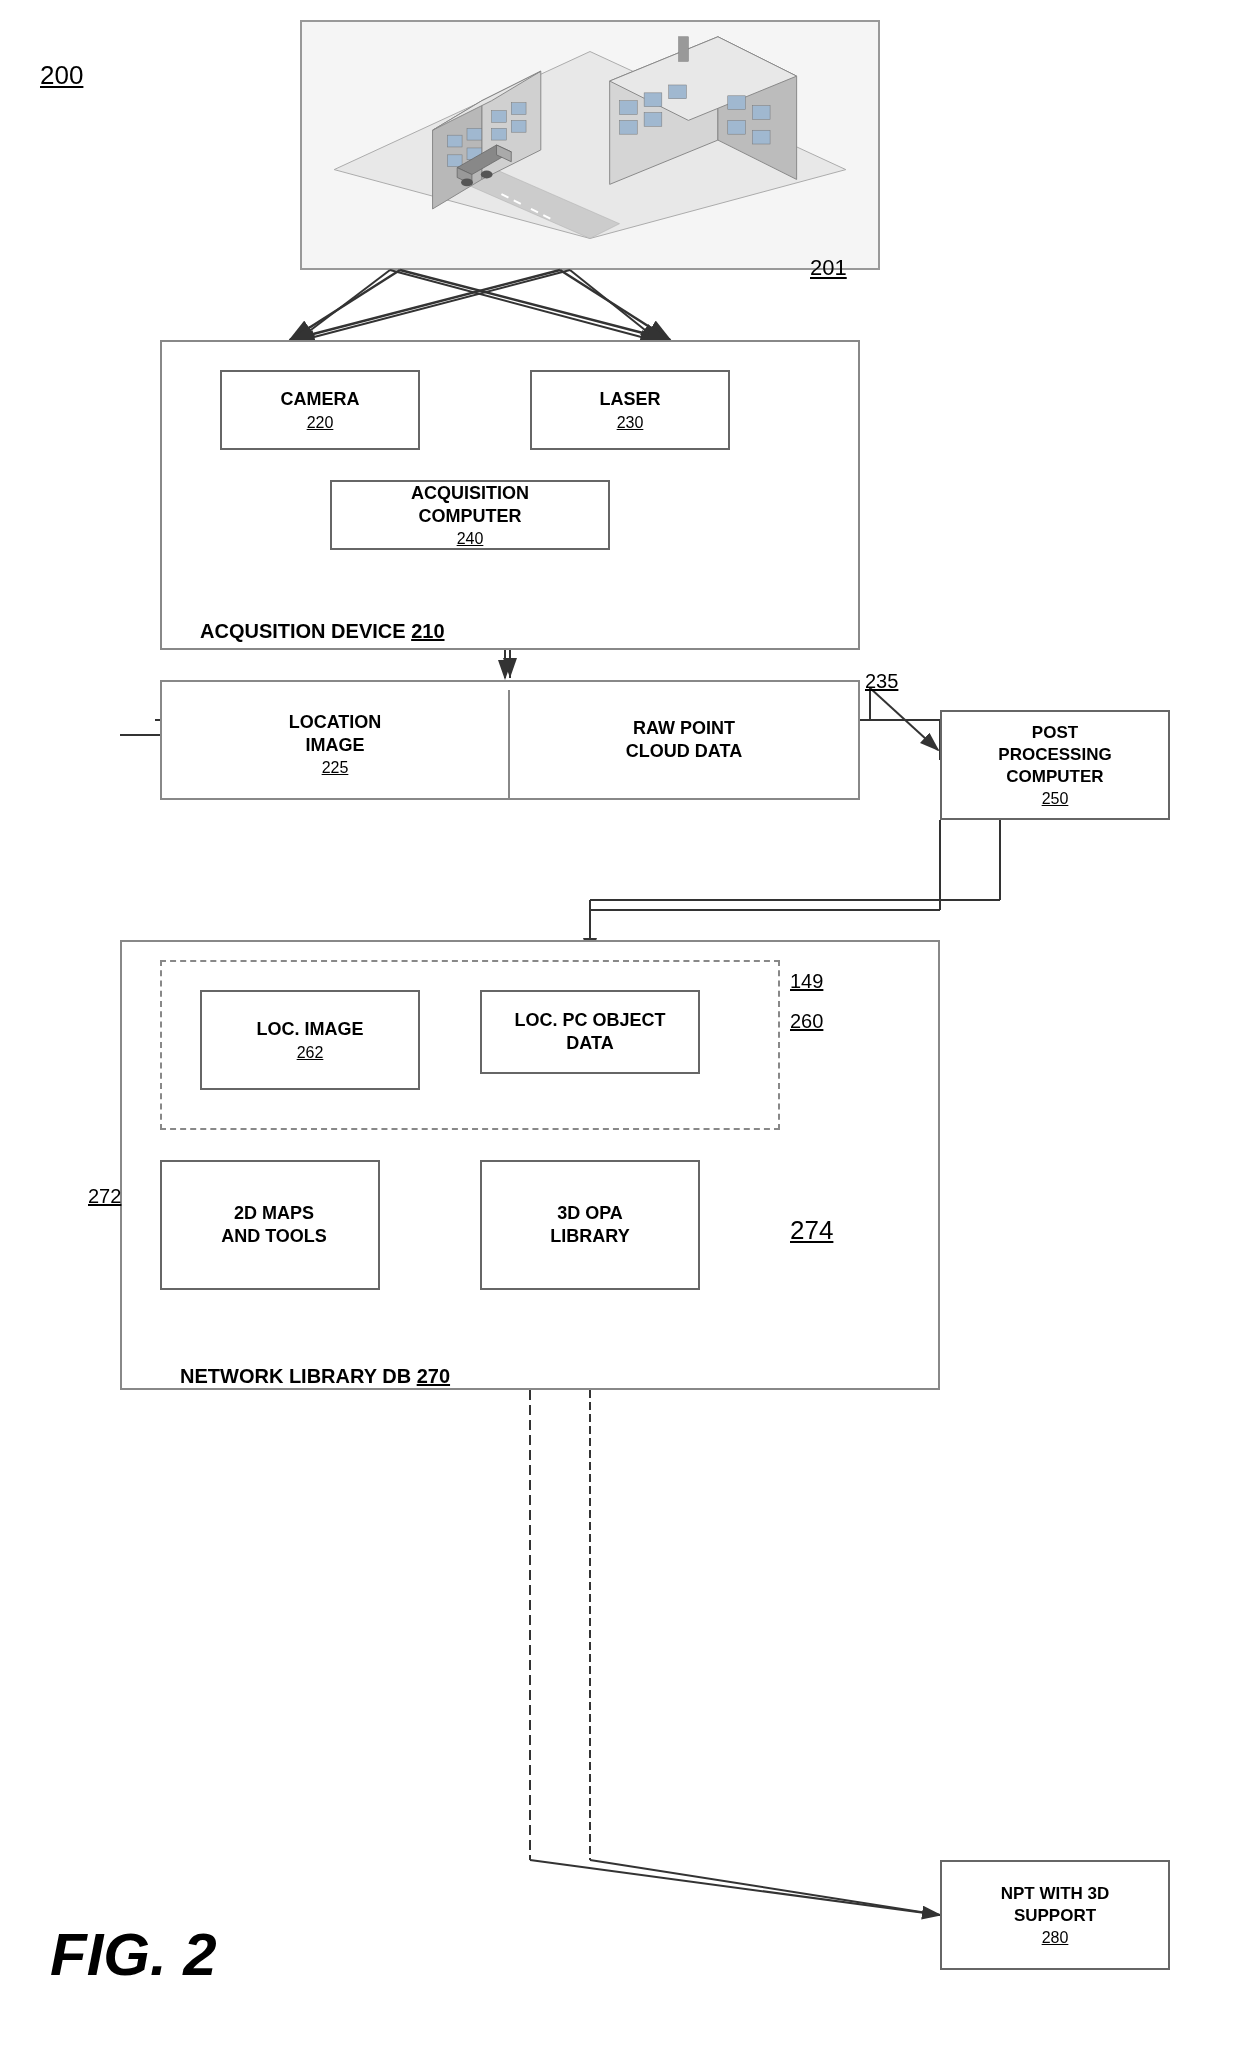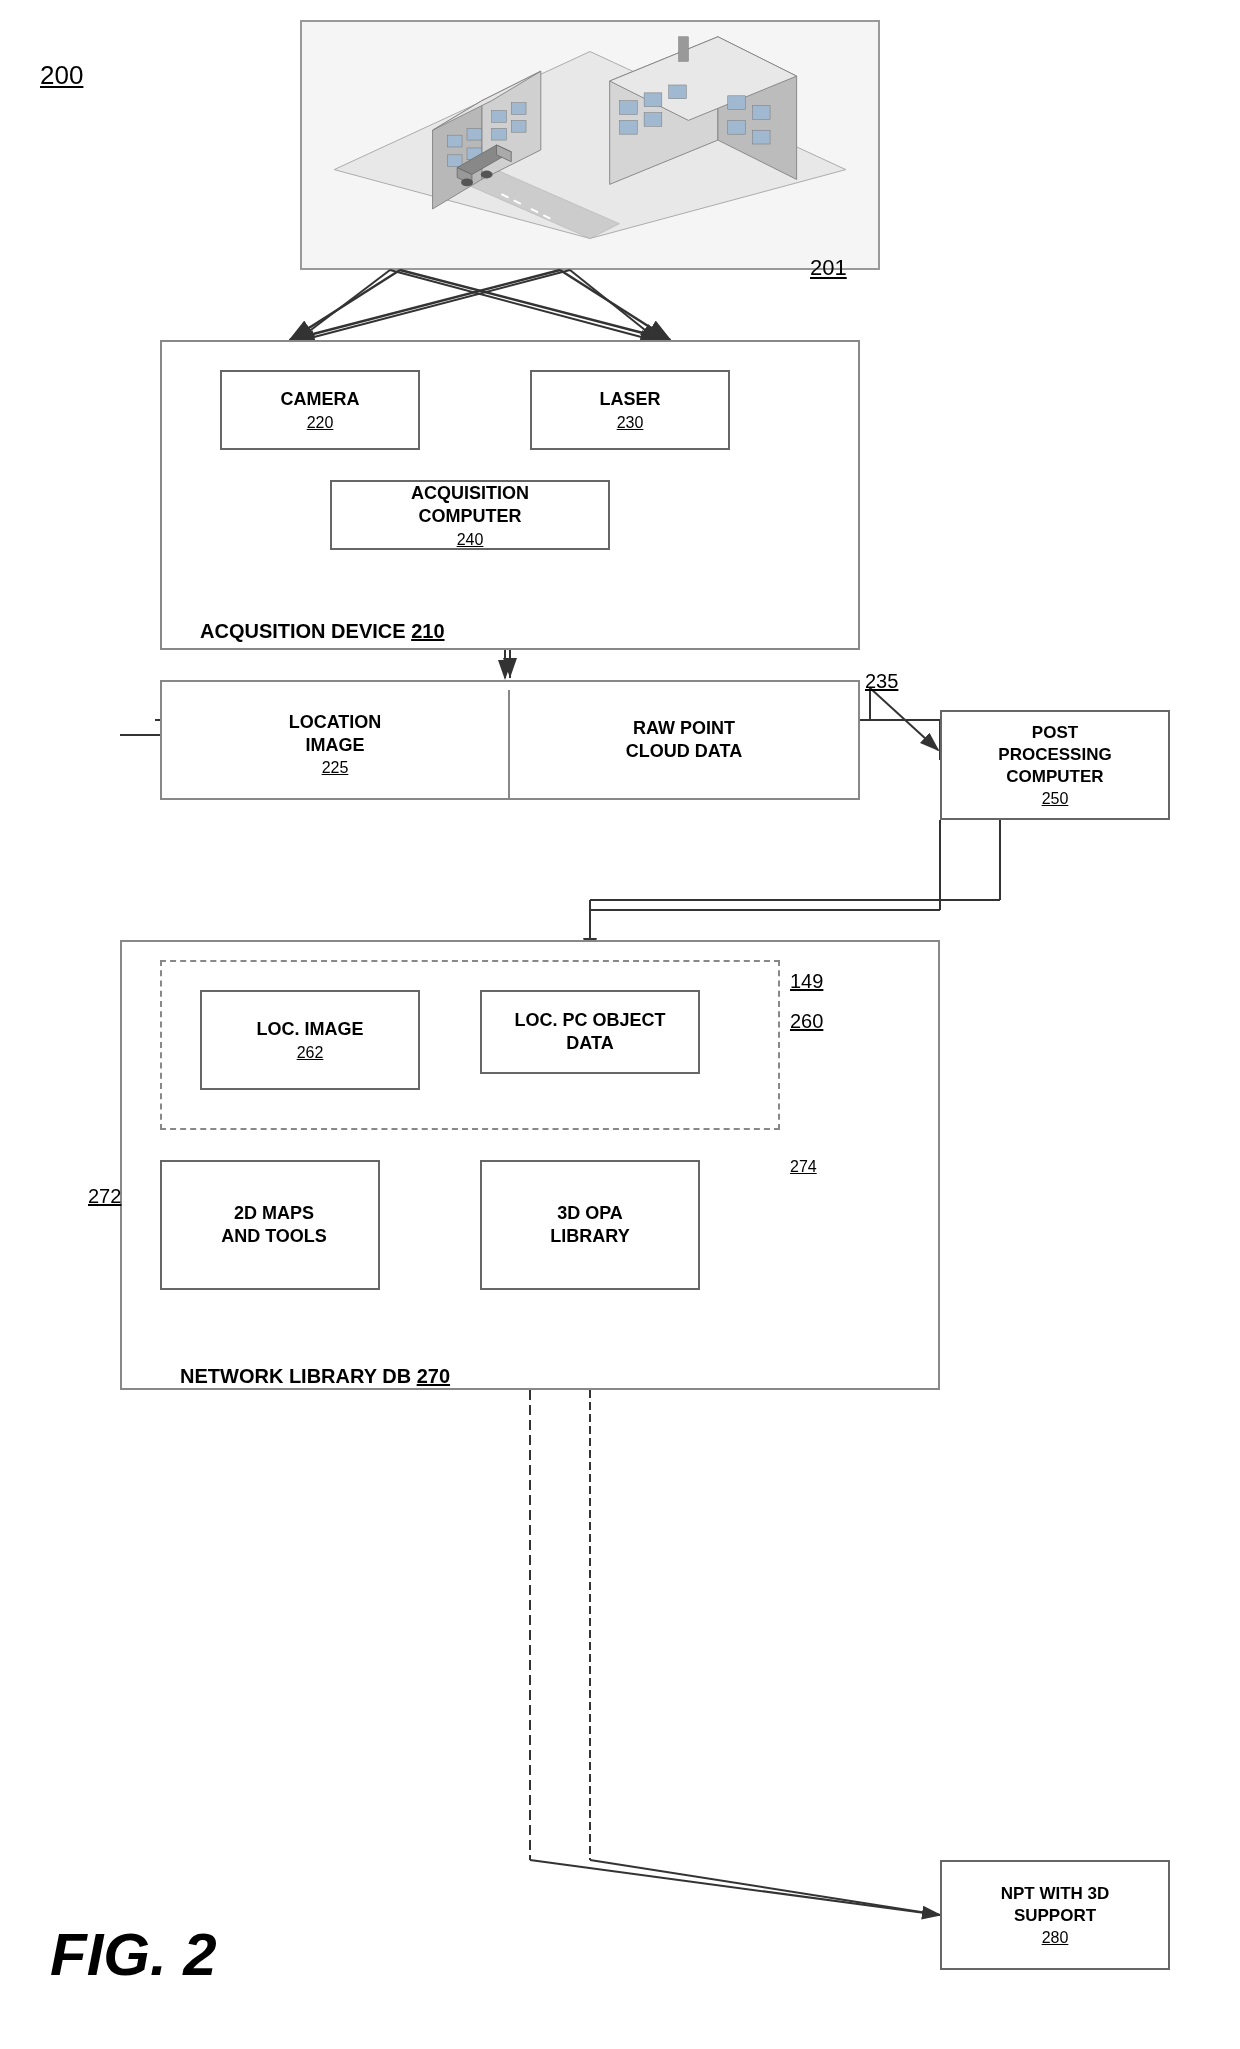--- a/index.html
+++ b/index.html
@@ -117,20 +117,21 @@
       position: absolute;
       top: 480px;
       left: 330px;
       width: 280px;
       height: 70px;
       border: 2px solid #666;
       background: #fff;
       display: flex;
       flex-direction: column;
       align-items: center;
+      justify-content: center;
       text-align: center;
     }
 
     
     .data-row {
       position: absolute;
       top: 680px;
       left: 160px;
       width: 700px;
       height: 120px;
@@ -296,23 +297,23 @@
     }
     .ref-272 {
       position: absolute;
       top: 1185px;
       left: 88px;
       font-size: 20px;
       text-decoration: underline;
     }
     .ref-274 {
       position: absolute;
-      top: 1158px;
+      top: 1215px;
       left: 790px;
-      font-size: 16px;
+      font-size: 26px;
       text-decoration: underline;
     }
 
     
     .npt-box {
       position: absolute;
       top: 1860px;
       left: 940px;
       width: 230px;
       height: 110px;

